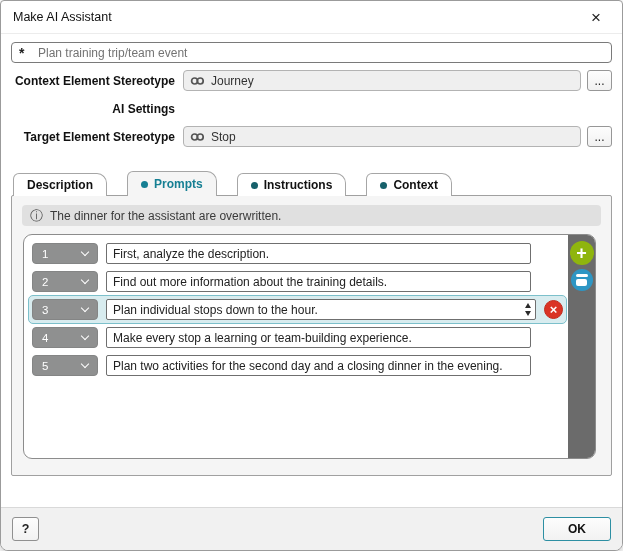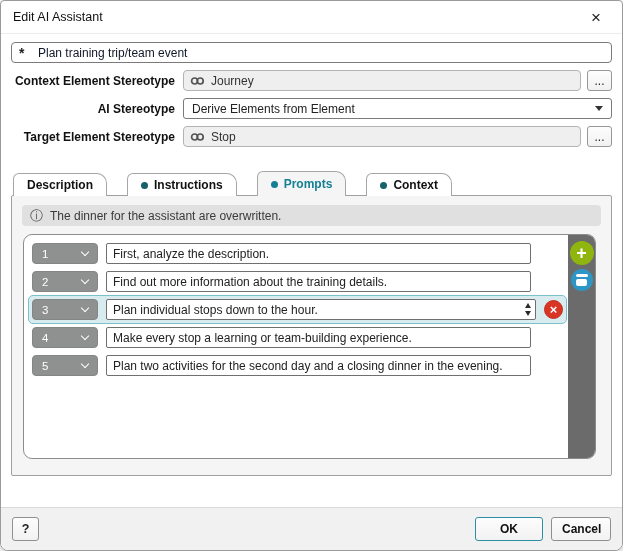--- a/index.html
+++ b/index.html
@@ -12,21 +12,21 @@
   
   .titlebar{height:33px;flex:0 0 33px;display:flex;align-items:center;padding:0 12px;border-bottom:1px solid #ececec;}
   .title{font-size:12.5px;color:#111;}
   .close-btn{margin-left:auto;width:28px;height:24px;border:none;background:transparent;font-size:17px;color:#222;cursor:pointer;line-height:1;}
   
   .content{flex:1 1 auto;padding:8px 10px 0 10px;display:flex;flex-direction:column;}
   .frow{display:flex;align-items:center;height:21px;margin-bottom:7px;}
   .flabel{width:172px;text-align:right;font-weight:bold;font-size:12px;color:#111;padding-right:8px;flex:0 0 172px;}
   .fctl{flex:1;display:flex;align-items:center;height:21px;}
   .text-input-wrap{position:relative;flex:1;height:21px;}
-  .tinput{width:100%;height:21px;border:1px solid #7a7a7a;border-radius:4px;font-size:12px;color:#0f172a;padding:0 6px;font-family:"Liberation Sans",sans-serif;background:#fff;}
+  .tinput{width:100%;height:21px;border:1px solid #7a7a7a;border-radius:4px;font-size:12px;color:#737373;padding:0 6px;font-family:"Liberation Sans",sans-serif;background:#fff;}
   .tinput.with-icon{padding-left:26px;}
   .req{position:absolute;left:8px;top:3px;font-size:14px;font-weight:bold;color:#222;z-index:1;}
   .ro-field{flex:1;height:21px;background:#efefef;border:1px solid #b3b3b3;border-radius:4px;display:flex;align-items:center;gap:6px;padding:0 6px;font-size:12px;color:#333;}
   .browse{width:25px;height:21px;margin-left:6px;border:1px solid #979797;border-radius:3px;background:linear-gradient(#fdfdfd,#f1f1f1);font-size:12px;color:#222;line-height:10px;cursor:pointer;flex:0 0 25px;}
   .combo{flex:1;height:21px;background:#fff;border:1px solid #7a7a7a;border-radius:3px;display:flex;align-items:center;padding:0 8px;font-size:12px;color:#222;cursor:pointer;}
   .combo-arrow{margin-left:auto;width:0;height:0;border-left:4px solid transparent;border-right:4px solid transparent;border-top:5px solid #333;}
   .link-svg{flex:0 0 15px;}
   
   .tabs-area{margin-top:17px;display:flex;flex-direction:column;}
   .tab-strip{height:25px;display:flex;align-items:flex-end;gap:20px;padding-left:2px;position:relative;z-index:2;margin-bottom:-1px;}
@@ -65,21 +65,21 @@
   .btn{height:24px;border-radius:3px;background:linear-gradient(#fdfdfd,#f2f2f2);font-size:12px;color:#111;cursor:pointer;padding:0 10px;font-family:"Liberation Sans",sans-serif;}
   .ok-btn{width:68px;border:1.5px solid #2d8fa3;font-weight:bold;}
   .cancel-btn{width:60px;border:1px solid #8f8f8f;font-weight:bold;}
 </style>
 </head>
 <body>
 
 <div class="dialog" style="--accent:#157f93;">
 
   <div class="titlebar">
-    <span class="title">Edit AI Assistant</span>
+    <span class="title">Make AI Assistant</span>
     <button class="close-btn"><span>×</span></button>
   </div>
 
   <div class="content">
 
     <div class="frow">
       <div class="fctl">
         <div class="text-input-wrap">
           <span class="req">*</span>
           <input class="tinput with-icon" value="Plan training trip/team event" style="">
@@ -95,27 +95,21 @@
               <circle cx="4.6" cy="6" r="3" fill="none" stroke="#555" stroke-width="1.7"></circle>
               <circle cx="10.2" cy="6" r="3" fill="none" stroke="#555" stroke-width="1.7"></circle>
             </svg>
           <span>Journey</span>
         </div>
         <button class="browse">...</button>
       </div>
     </div>
 
     <div class="frow">
-      <label class="flabel">AI Stereotype</label>
-      <div class="fctl">
-        <div class="combo">
-          <span>Derive Elements from Element</span>
-          <span class="combo-arrow"></span>
-        </div>
-      </div>
+      <label class="flabel">AI Settings</label>
     </div>
 
     <div class="frow">
       <label class="flabel">Target Element Stereotype</label>
       <div class="fctl">
         <div class="ro-field">
           <svg class="link-svg" width="15" height="12" viewBox="0 0 15 12">
               <circle cx="4.6" cy="6" r="3" fill="none" stroke="#555" stroke-width="1.7"></circle>
               <circle cx="10.2" cy="6" r="3" fill="none" stroke="#555" stroke-width="1.7"></circle>
             </svg>
@@ -124,27 +118,27 @@
         <button class="browse">...</button>
       </div>
     </div>
 
 
     <div class="tabs-area">
       <div class="tab-strip">
         <div class="tab">
           <span>Description</span>
         </div>
+        <div class="tab active">
+          <span class="bullet" style="background:#157f93;"></span>
+          <span>Prompts</span>
+        </div>
         <div class="tab">
           <span class="bullet" style="background:#17616b;"></span>
           <span>Instructions</span>
-        </div>
-        <div class="tab active">
-          <span class="bullet" style="background:#157f93;"></span>
-          <span>Prompts</span>
         </div>
         <div class="tab">
           <span class="bullet" style="background:#17616b;"></span>
           <span>Context</span>
         </div>
       </div>
 
       <div class="tab-panel">
 
         <div class="info-bar">
@@ -221,16 +215,15 @@
 
         </div>
       </div>
     </div>
   </div>
 
   <div class="footer">
     <button class="help-btn">?</button>
     <div class="spacer"></div>
     <button class="btn ok-btn">OK</button>
-    <button class="btn cancel-btn">Cancel</button>
   </div>
 
 </div>
 
 </body></html>

